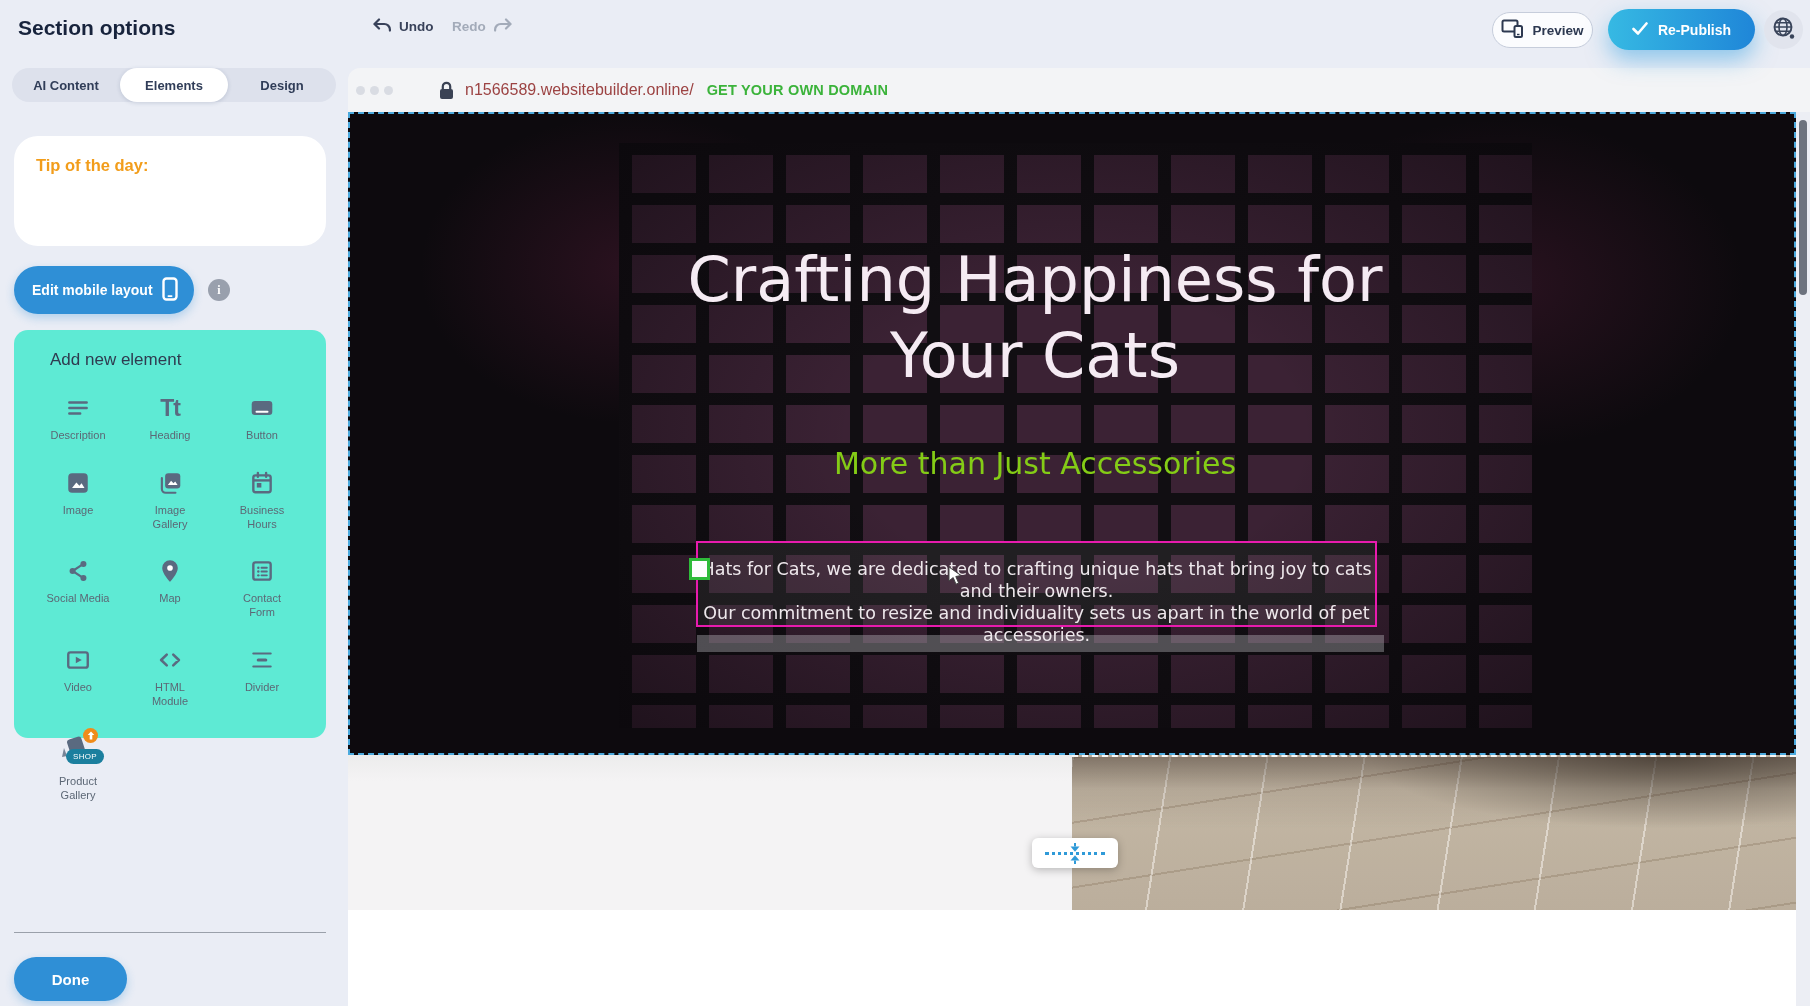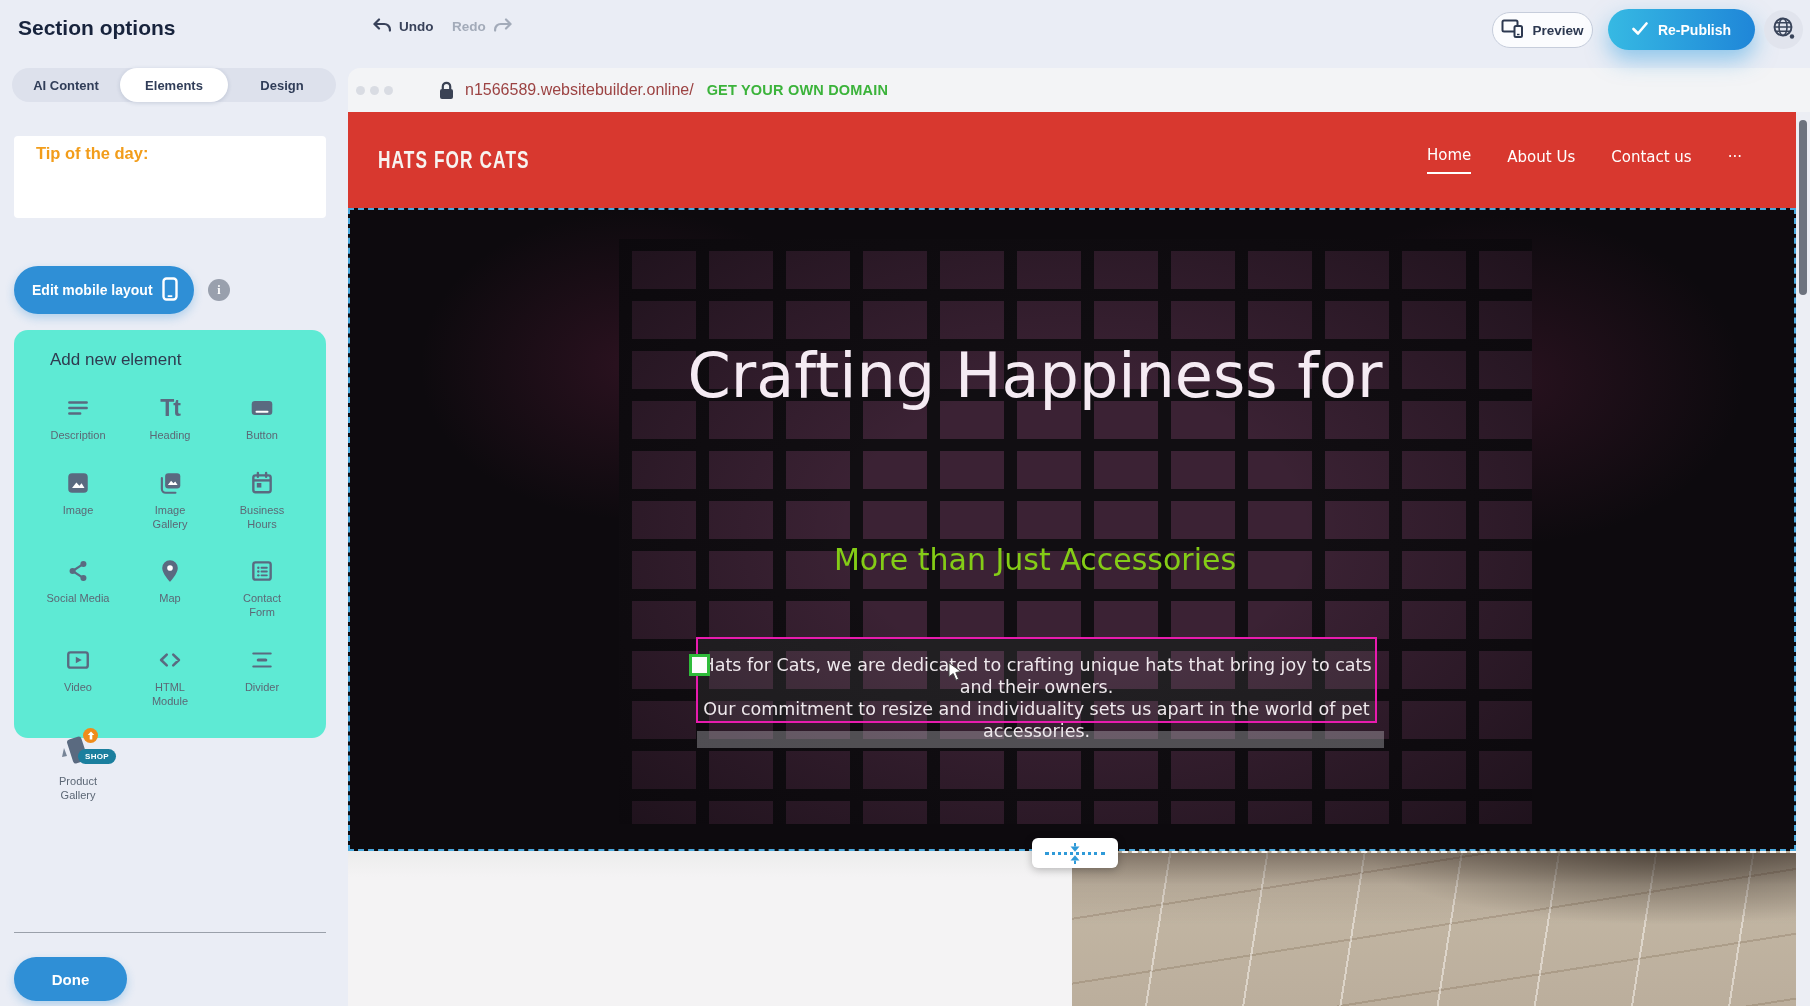--- a/index.html
+++ b/index.html
@@ -11,35 +11,35 @@
   html,body{width:1810px;height:1006px;overflow:hidden;}
   body{font-family:"Liberation Sans",sans-serif;background:#eaedf5;position:relative;}
   .stage{position:absolute;inset:0;width:1810px;height:1006px;}
 
   
   .panel{position:absolute;left:0;top:0;width:348px;height:1006px;background:#eaedf5;z-index:5;}
   .panel-title{position:absolute;left:18px;top:16px;font-size:21px;font-weight:bold;color:#17233c;}
   .tabs{position:absolute;left:12px;top:68px;width:324px;height:34px;background:#dde1ec;border-radius:17px;display:flex;align-items:stretch;}
   .tab{flex:1;display:flex;align-items:center;justify-content:center;font-size:13px;font-weight:bold;color:#303d58;border-radius:17px;cursor:pointer;}
   .tab.active{background:#ffffff;box-shadow:0 1px 4px rgba(40,60,100,.18);}
-  .tip-card{position:absolute;left:14px;top:136px;width:312px;height:82px;background:#fff;border-radius:4px;padding:8px 22px;}
+  .tip-card{position:absolute;left:14px;top:136px;width:312px;height:110px;background:#fff;border-radius:24px;padding:20px 22px;}
   .tip-title{font-size:16.5px;font-weight:bold;color:var(--tip-orange,#f29d1b);}
   .tip-body{margin-top:9px;font-size:13px;line-height:1.45;color:var(--tip-blue,#4d82cc);width:286px;}
   .edit-btn{position:absolute;left:14px;top:266px;width:180px;height:48px;border-radius:24px;background:var(--accent-blue,#2f8fd6);color:#fff;font-size:14px;font-weight:bold;display:flex;align-items:center;justify-content:space-between;padding:0 16px 0 18px;cursor:pointer;box-shadow:0 4px 10px rgba(47,143,214,.3);}
   .info-btn{position:absolute;left:208px;top:279px;width:22px;height:22px;border-radius:50%;background:#99a0ad;color:#fff;font-size:12px;font-weight:bold;display:flex;align-items:center;justify-content:center;font-family:"Liberation Serif",serif;cursor:pointer;}
   .add-card{position:absolute;left:14px;top:330px;width:312px;height:408px;background:#5eead4;border-radius:14px;}
   .add-title{margin:20px 0 0 36px;font-size:17px;color:#2f3b50;}
   .el-grid{display:grid;grid-template-columns:repeat(3,1fr);row-gap:26px;padding:24px 18px 0 18px;}
   .el-cell{display:flex;flex-direction:column;align-items:center;gap:7px;cursor:pointer;}
   .el-icon{width:28px;height:28px;display:flex;align-items:center;justify-content:center;color:#5a6a80;}
   .el-label{font-size:11px;color:#5c6775;text-align:center;line-height:1.25;max-width:90px;}
   .el-label.narrow{max-width:56px;}
   .heading-glyph{font-size:23px;font-weight:bold;color:#5a6a80;letter-spacing:-1px;}
   .pg-wrap{position:relative;width:40px;height:34px;}
-  .pg-badge-shop{position:absolute;left:8px;top:15px;background:#1b7f9e;color:#fff;font-size:8px;font-weight:bold;padding:3px 7px;border-radius:9px;letter-spacing:.3px;margin-left:12px;}
+  .pg-badge-shop{position:absolute;left:8px;top:15px;background:#1b7f9e;color:#fff;font-size:8px;font-weight:normal;padding:3px 7px;border-radius:9px;letter-spacing:.3px;}
   .pg-badge-up{position:absolute;right:0;top:-6px;width:15px;height:15px;border-radius:50%;background:#f08c1a;color:#fff;display:flex;align-items:center;justify-content:center;}
   .panel-divider{position:absolute;left:14px;top:932px;width:312px;height:1px;background:#9aa0aa;}
   .done-btn{position:absolute;left:14px;top:957px;width:113px;height:44px;border-radius:22px;background:var(--accent-blue,#2f8fd6);color:#fff;font-size:15px;font-weight:bold;display:flex;align-items:center;justify-content:center;cursor:pointer;box-shadow:0 4px 10px rgba(47,143,214,.3);}
 
   
   .undo-btn,.redo-btn{position:absolute;top:18px;display:flex;align-items:center;gap:7px;font-size:13.5px;font-weight:bold;cursor:pointer;z-index:6;}
   .undo-btn{left:372px;color:#39425a;}
   .redo-btn{left:452px;color:#a3abb9;}
   .preview-btn{position:absolute;left:1492px;top:12px;width:101px;height:36px;border-radius:20px;border:1.5px solid #c6cddb;background:#fbfcfe;display:flex;align-items:center;justify-content:center;gap:8px;font-size:13.5px;font-weight:bold;color:#2c3850;cursor:pointer;z-index:6;}
   .republish-btn{position:absolute;left:1608px;top:9px;width:147px;height:41px;border-radius:22px;background:linear-gradient(90deg,var(--republish-gradient-start,#36b9e3),var(--republish-gradient-end,#1f86d8));display:flex;align-items:center;justify-content:center;gap:10px;font-size:14px;font-weight:bold;color:#fff;cursor:pointer;box-shadow:0 10px 22px rgba(50,160,225,.5);z-index:6;}
@@ -337,38 +337,30 @@
             <path d="M3.8 8V5.5a3.7 3.7 0 0 1 7.4 0V8" stroke="#3a4254" stroke-width="2.2" fill="none"></path>
           </svg>
       </span>
       <span class="url-text">n1566589.websitebuilder.online/</span>
       <span class="domain-cta">GET YOUR OWN DOMAIN</span>
     </div>
 
     <div class="site-row">
       <div class="site-view">
 
-        <div class="site-header">
-          <span class="site-logo">HATS FOR CATS</span>
-          <nav class="site-nav">
-            <span class="nav-item active">Home</span>
-            <span class="nav-item">About Us</span>
-            <span class="nav-item">Contact us</span>
-            <span class="nav-item">···</span>
-          </nav>
-        </div>
 
         <div class="hero">
           <div class="glow glow-a"></div>
           <div class="glow glow-b"></div>
           <div class="tile-grid"></div>
           <div class="grid-vignette"></div>
 
           <div class="hero-heading">
             <div>Crafting Happiness for</div>
+            <div>Your Cats</div>
           </div>
           <div class="hero-sub">More than Just Accessories</div>
 
           <div class="ghost-bar"></div>
           <div class="text-box">
             <p>Hats for Cats, we are dedicated to crafting unique hats that bring joy to cats and their owners.</p>
             <p>Our commitment to resize and individuality sets us apart in the world of pet accessories.</p>
           </div>
           <div class="green-handle"></div>
 

